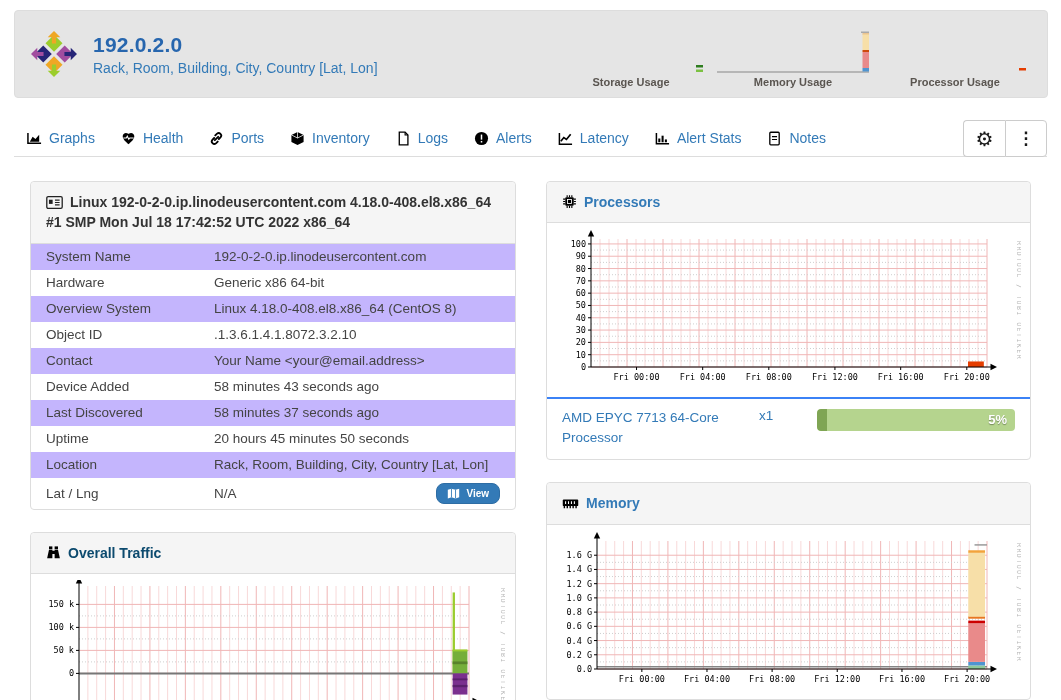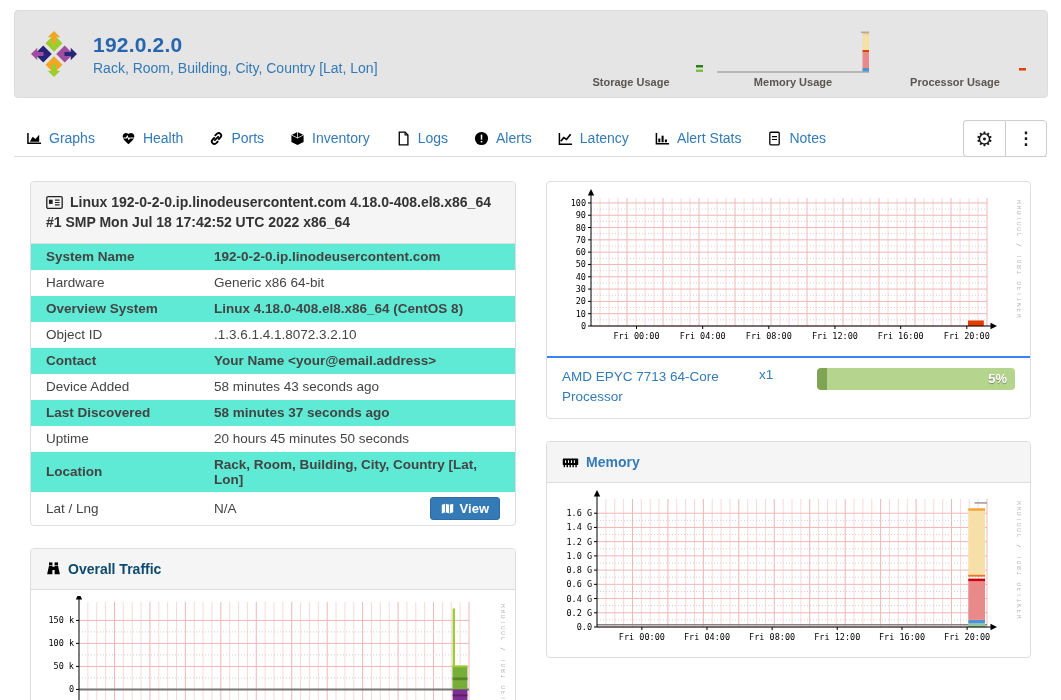--- a/index.html
+++ b/index.html
@@ -42,25 +42,25 @@
   .panel { border:1px solid #ddd; border-radius:4px; background:#fff; }
   .panel-head { background:#f5f5f5; border-bottom:1px solid #ddd; padding:10px 15px;
     font-size:14px; font-weight:bold; border-radius:4px 4px 0 0; line-height:1.45; }
   .panel-head .picon { display:inline-flex; vertical-align:-2px; margin-right:7px; }
   .panel-head a { color:#337ab7; text-decoration:none; }
   .graph-body { padding:6px 4px 6px 4px; }
 
   
   .trow { display:flex; padding:5px 15px; font-size:13.5px; color:#444; min-height:26px;
     align-items:center; }
-  .trow.alt { background:#5eead4;font-weight:bold; }
+  .trow.alt { background:#c4b5fd; }
   .tlabel { width:168px; flex:0 0 auto; }
   .tvalue { flex:1 1 auto; }
   .view-btn { margin-left:auto; background:#337ab7; color:#fff; border:1px solid #2e6da4;
-    border-radius:3px; font-size:13px; font-weight:bold; padding:3px 10px; display:inline-flex;
+    border-radius:8px; font-size:10px; font-weight:bold; padding:3px 10px; display:inline-flex;
     align-items:center; gap:6px; cursor:pointer; }
 
   
   .cpu-row { border-top:2px solid #3b82f6; padding:9px 15px 12px 15px; display:flex;
     align-items:flex-start; font-size:13.5px; }
   .cpu-name { width:175px; color:#337ab7; line-height:1.45; cursor:pointer; }
   .cpu-count { color:#337ab7; margin-left:22px; }
   .progress { margin-left:auto; width:198px; height:22px; background:#b5d48e;
     border-radius:4px; position:relative; overflow:hidden; margin-top:1px; }
   .progress .bar { background:#7fa554; height:100%; border-radius:4px 0 0 4px; }
@@ -375,20 +375,31 @@
             <text x="348.98" y="134" text-anchor="middle" font-size="8.5" font-family="DejaVu Sans Mono, monospace" fill="#000">Fri 16:00</text>
             <line x1="414.10999999999996" y1="121" x2="414.10999999999996" y2="124" stroke="#000" stroke-width="1"></line>
             <text x="414.10999999999996" y="134" text-anchor="middle" font-size="8.5" font-family="DejaVu Sans Mono, monospace" fill="#000">Fri 20:00</text>
             <text x="466" y="8" font-size="6.5" font-family="DejaVu Sans Mono, monospace" fill="#b8b8b8" letter-spacing="1.5" transform="rotate(90 466 8)">RRDTOOL / TOBI OETIKER</text>
           </svg></div>
     </div>
   </div>
 
   <div class="col-right">
     <div class="panel">
+      <div class="panel-head">
+        <span class="picon">
+          <svg viewBox="0 0 16 16" width="15" height="15">
+              <rect x="3.5" y="3.5" width="9" height="9" rx="1" fill="#000"></rect>
+              <g stroke="#000" stroke-width="1.2">
+                <path d="M5.5 3.5V1.2M8 3.5V1.2M10.5 3.5V1.2M5.5 14.8v-2.3M8 14.8v-2.3M10.5 14.8v-2.3M3.5 5.5H1.2M3.5 8H1.2M3.5 10.5H1.2M14.8 5.5h-2.3M14.8 8h-2.3M14.8 10.5h-2.3"></path>
+              </g>
+              <rect x="5.8" y="5.8" width="4.4" height="4.4" fill="none" stroke="#fff" stroke-width=".9"></rect>
+            </svg>
+        </span><a>Processors</a>
+      </div>
       <div class="graph-body"><svg width="470" height="158">
             <rect x="40" y="10" width="396" height="128" fill="#ffffff"></rect>
             <line x1="49" y1="10" x2="49" y2="138" stroke="#f8d9d9" stroke-width="1"></line>
             <line x1="58" y1="10" x2="58" y2="138" stroke="#f8d9d9" stroke-width="1"></line>
             <line x1="67" y1="10" x2="67" y2="138" stroke="#f8d9d9" stroke-width="1"></line>
             <line x1="76" y1="10" x2="76" y2="138" stroke="#f0b6b6" stroke-width="1"></line>
             <line x1="85" y1="10" x2="85" y2="138" stroke="#f8d9d9" stroke-width="1"></line>
             <line x1="94" y1="10" x2="94" y2="138" stroke="#f8d9d9" stroke-width="1"></line>
             <line x1="103" y1="10" x2="103" y2="138" stroke="#f8d9d9" stroke-width="1"></line>
             <line x1="112" y1="10" x2="112" y2="138" stroke="#f0b6b6" stroke-width="1"></line>

